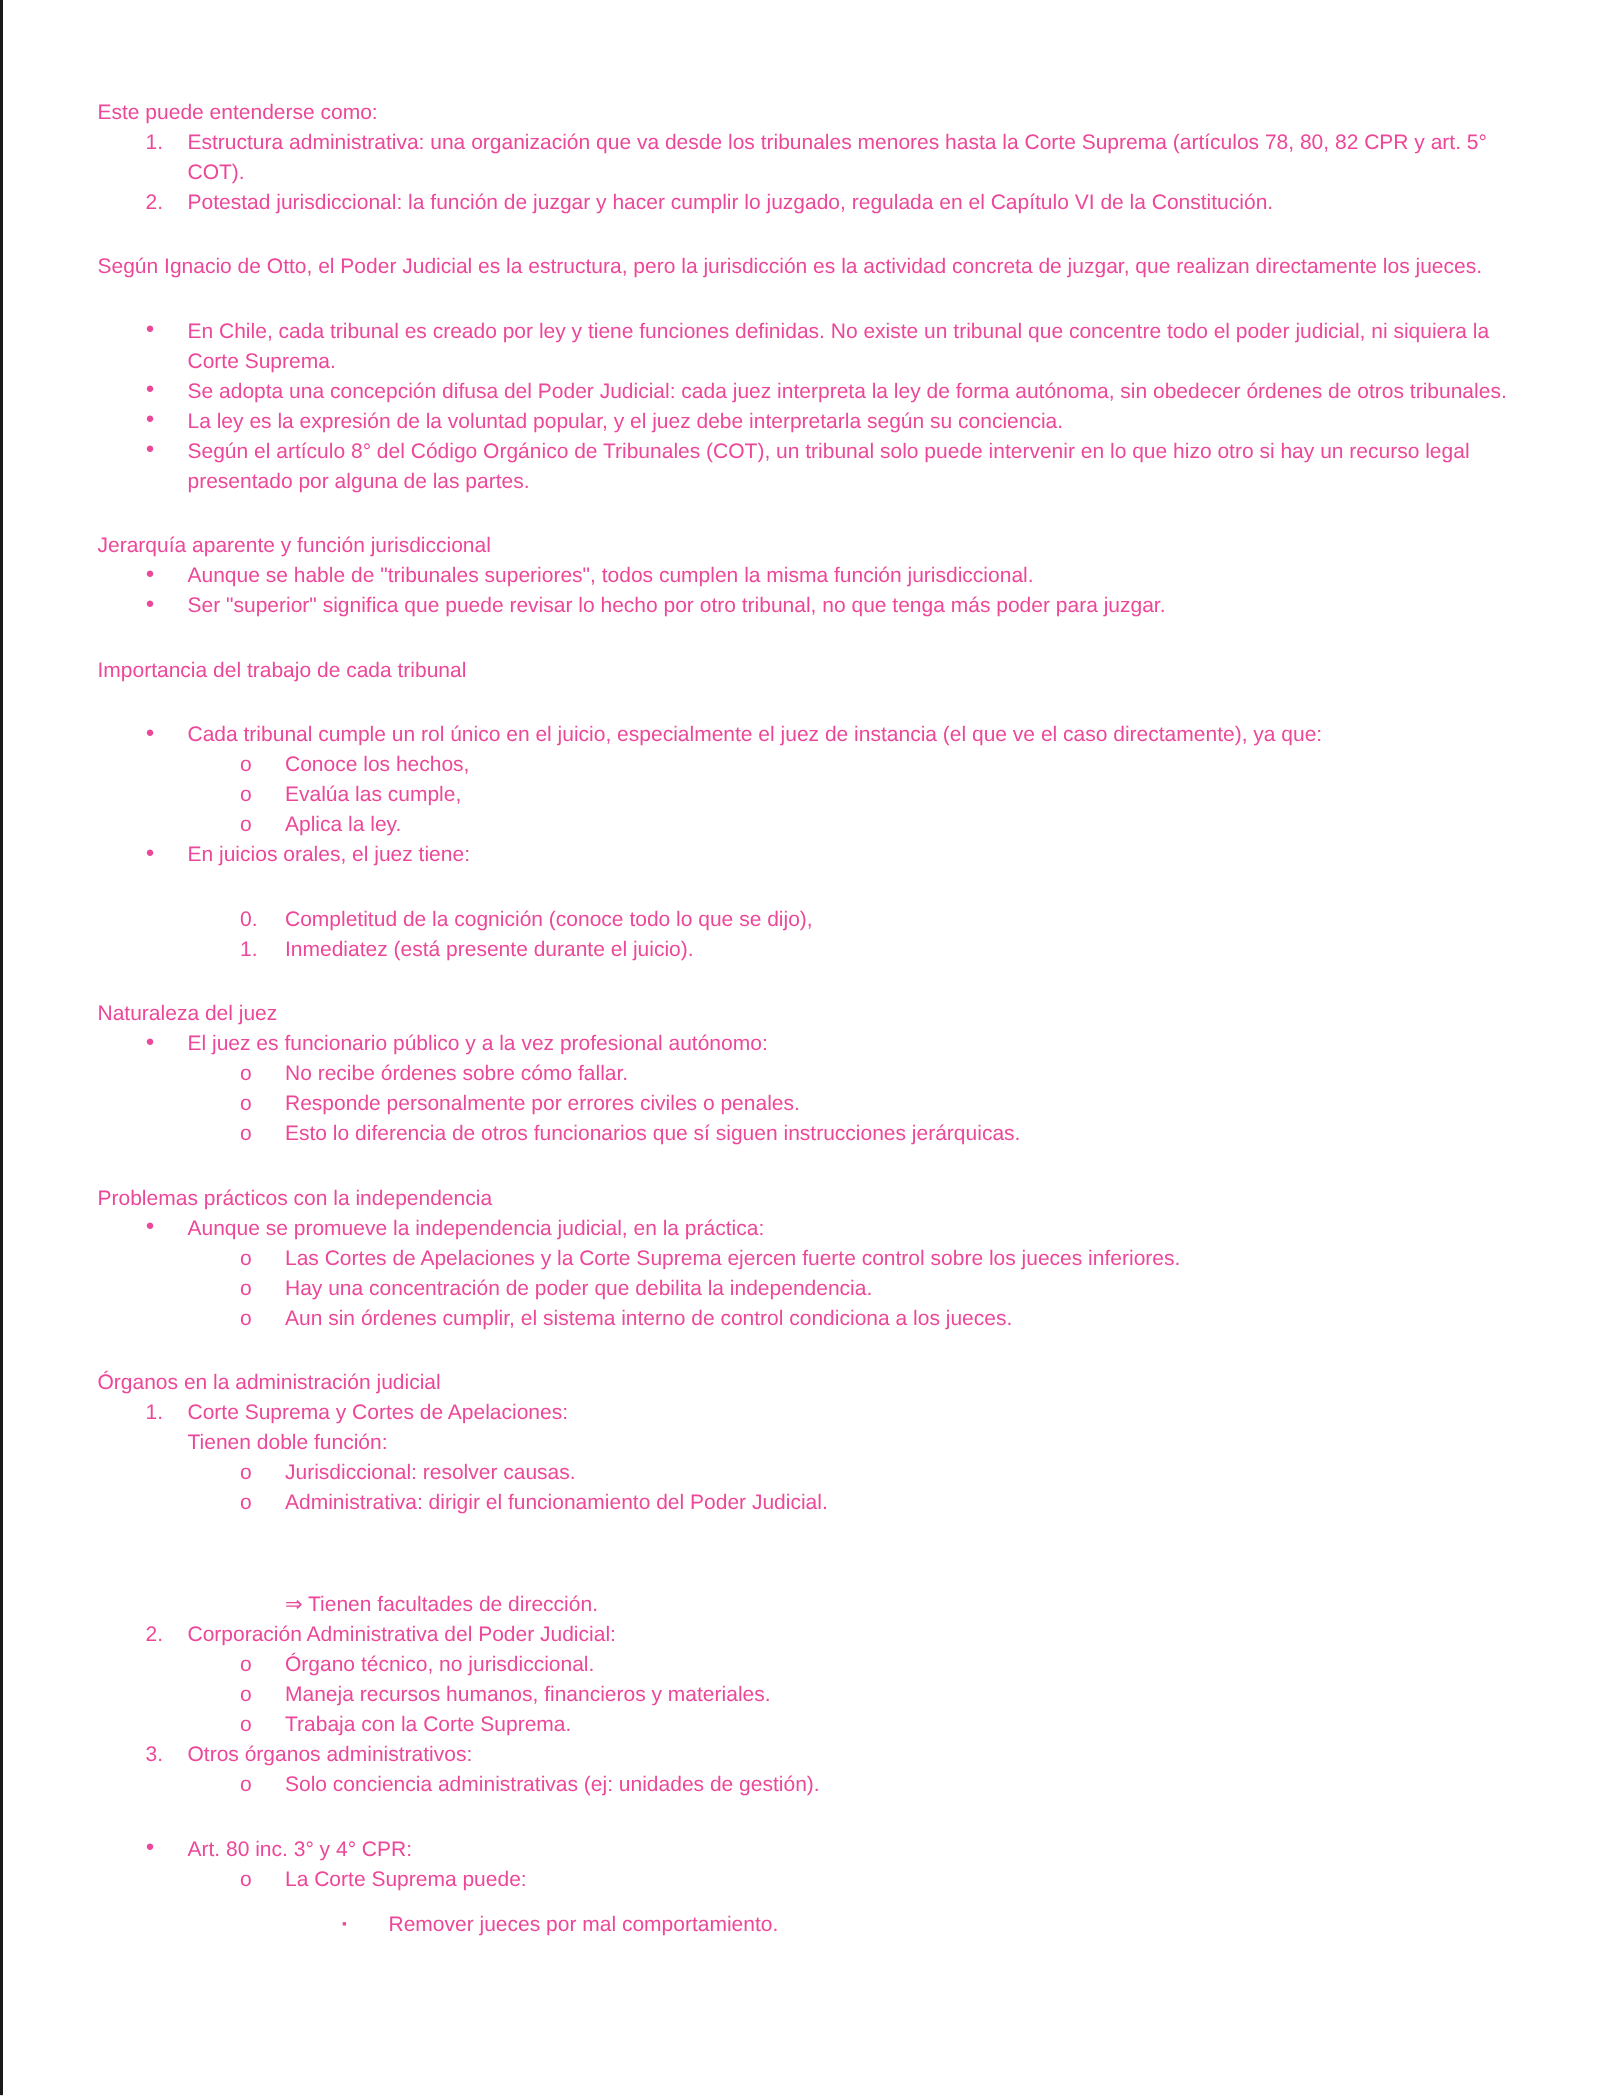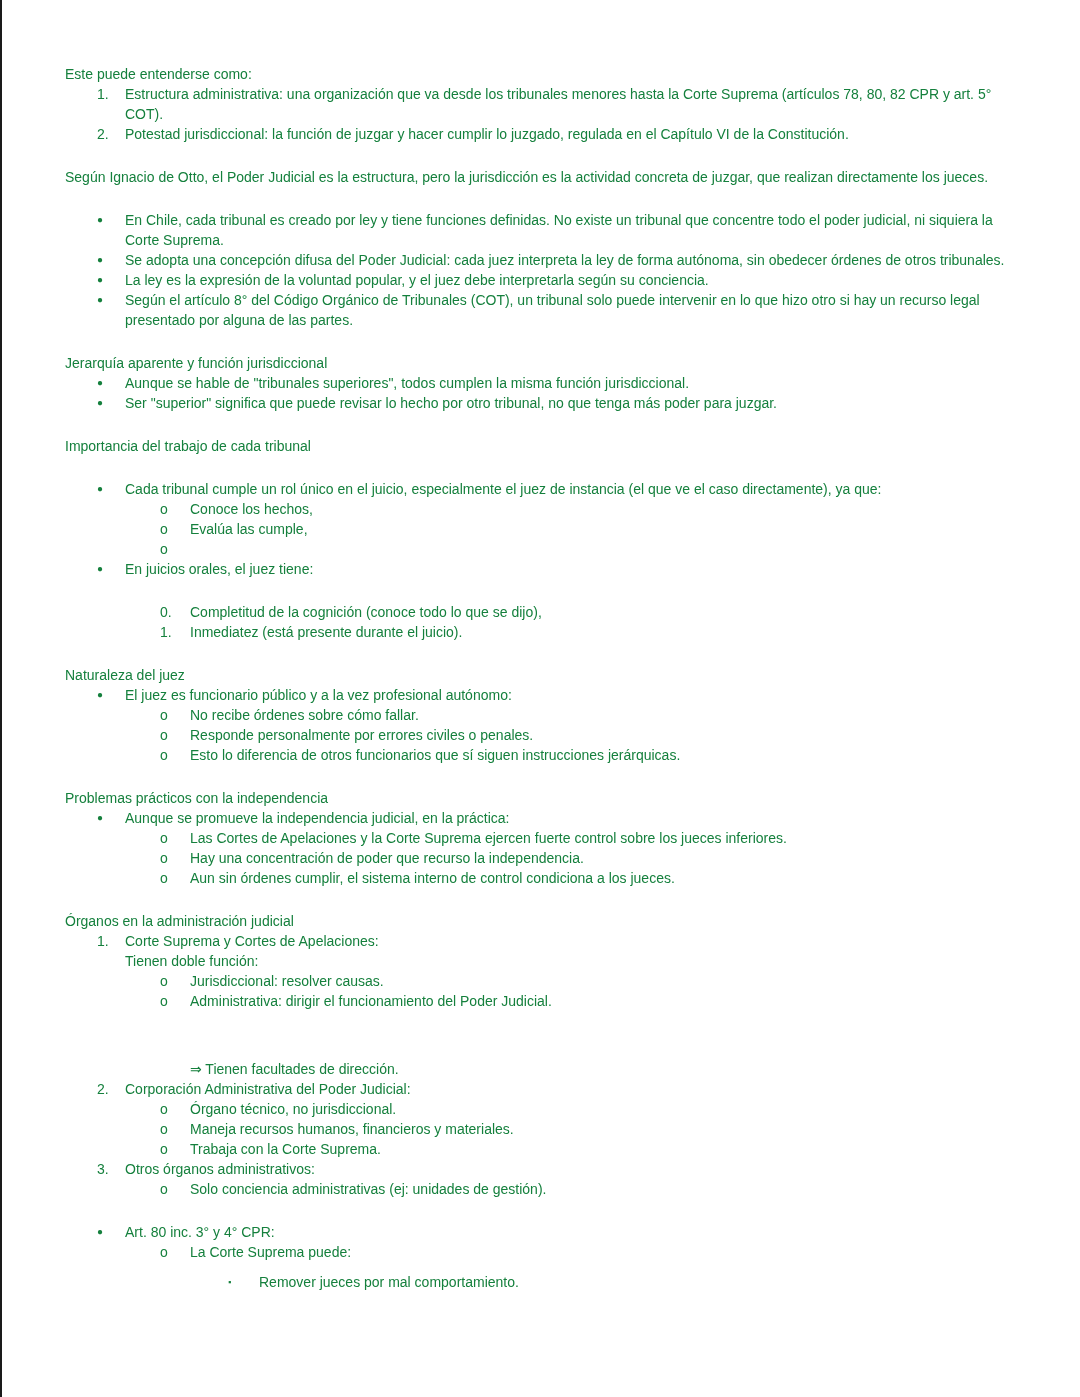--- a/index.html
+++ b/index.html
@@ -6,21 +6,21 @@
     margin: 0;
     padding: 0;
     background: #ffffff;
   }
   .page {
     position: relative;
     width: 1080px;
     height: 1397px;
     box-sizing: border-box;
     background: #ffffff;
-    color: #15803d;
+    color: #ec4899;
     font-family: "Liberation Sans", sans-serif;
     font-size: 14px;
     line-height: 20px;
     padding: 64px 67px 0 65px;
     overflow: hidden;
   }
   .left-edge {
     position: absolute;
     left: 0; top: 0;
     width: 2px; height: 100%;
@@ -100,20 +100,21 @@
       <div class="block li l2">
         <span class="marker mk-circle">o</span>
         <span class="content"><span class="bold">Conoce los hechos</span><span>,</span></span>
       </div>
       <div class="block li l2">
         <span class="marker mk-circle">o</span>
         <span class="content"><span class="bold">Evalúa las cumple</span><span>,</span></span>
       </div>
       <div class="block li l2">
         <span class="marker mk-circle">o</span>
+        <span class="content"><span class="bold">Aplica la ley</span><span>.</span></span>
       </div>
       <div class="block li l1">
         <span class="marker mk-disc">●</span>
         <span class="content"><span>En juicios orales, el juez tiene:</span></span>
       </div>
       <div class="gap"></div>
       <div class="block li l2">
         <span class="marker mk-num">0.</span>
         <span class="content"><span class="bold">Completitud de la cognición</span><span> (conoce todo lo que se dijo),</span></span>
       </div>
@@ -144,21 +145,21 @@
       <div class="block li l1">
         <span class="marker mk-disc">●</span>
         <span class="content"><span>Aunque se promueve la </span><span class="bold">independencia judicial</span><span>, en la práctica:</span></span>
       </div>
       <div class="block li l2">
         <span class="marker mk-circle">o</span>
         <span class="content"><span>Las </span><span class="bold">Cortes de Apelaciones y la Corte Suprema ejercen fuerte control</span><span> sobre los jueces inferiores.</span></span>
       </div>
       <div class="block li l2">
         <span class="marker mk-circle">o</span>
-        <span class="content"><span>Hay una </span><span class="bold">concentración de poder</span><span> que </span><span class="bold">recurso la independencia</span><span>.</span></span>
+        <span class="content"><span>Hay una </span><span class="bold">concentración de poder</span><span> que </span><span class="bold">debilita la independencia</span><span>.</span></span>
       </div>
       <div class="block li l2">
         <span class="marker mk-circle">o</span>
         <span class="content"><span>Aun sin órdenes cumplir, el </span><span class="bold">sistema interno de control condiciona</span><span> a los jueces.</span></span>
       </div>
       <div class="gap"></div>
       <div class="block h"><span class="content"><span class="bold">Órganos en la administración judicial</span></span></div>
       <div class="block li l1">
         <span class="marker mk-num">1.</span>
         <span class="content"><span class="bold">Corte Suprema y Cortes de Apelaciones</span><span>:</span></span>

